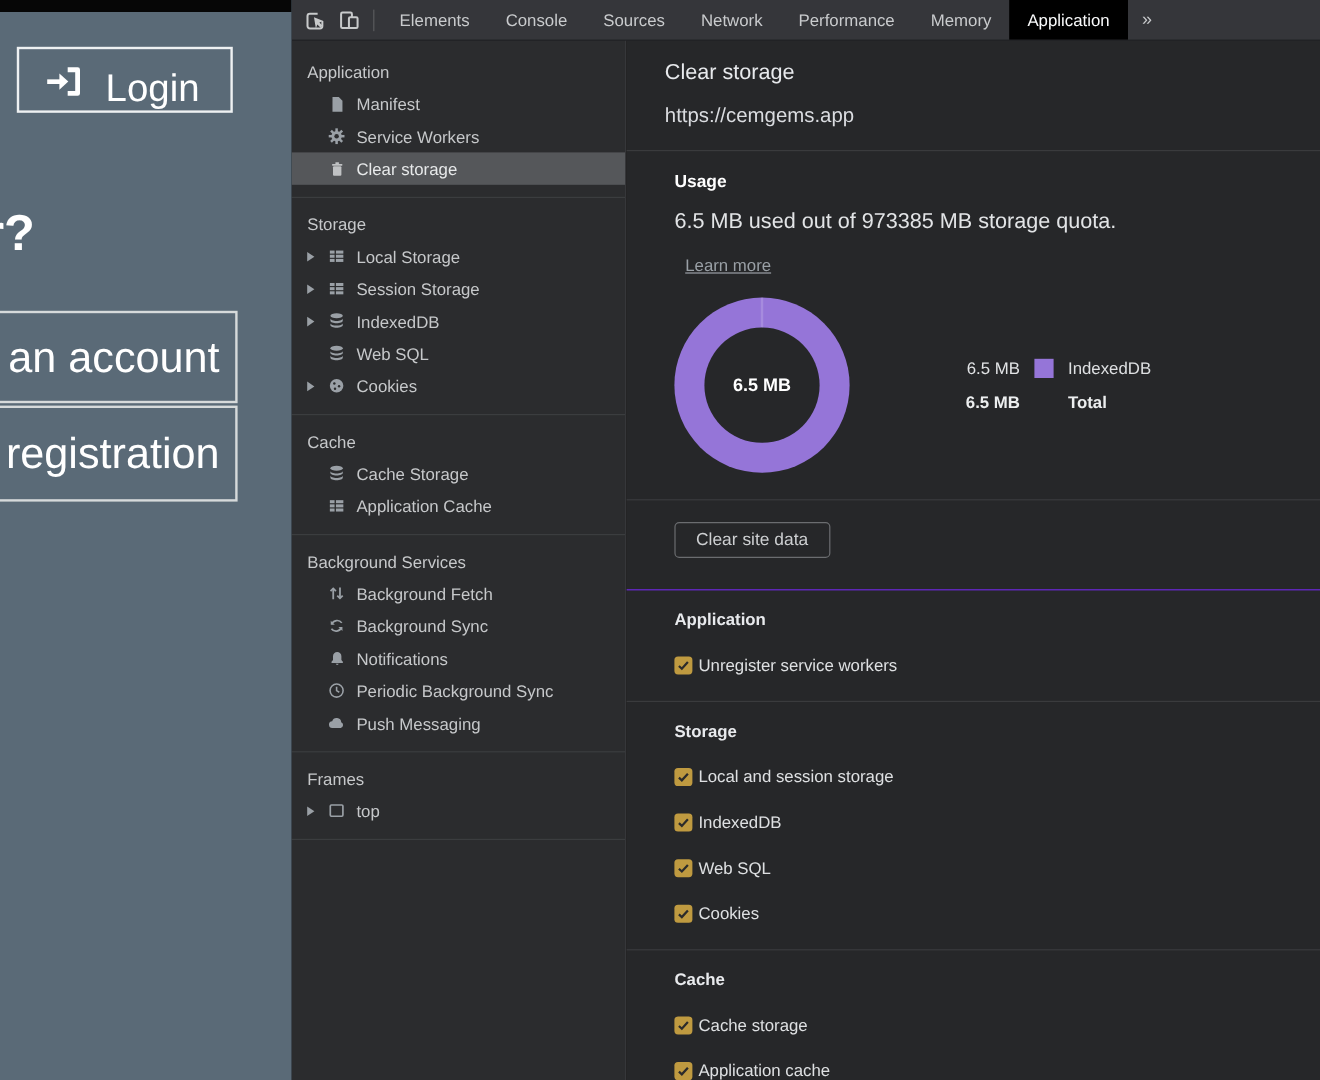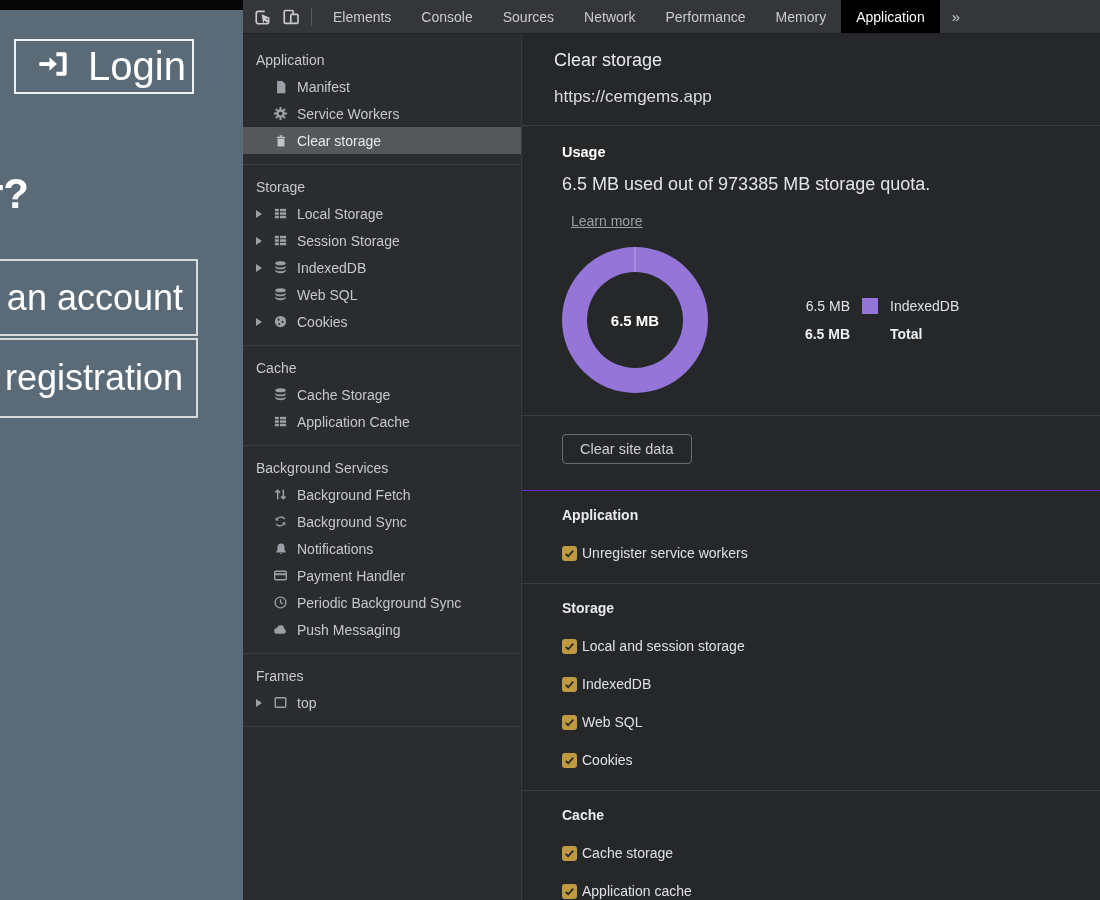--- a/index.html
+++ b/index.html
@@ -4,22 +4,22 @@
 <style>
   * { margin:0; padding:0; box-sizing:border-box; }
   html,body { width:1100px; height:900px; background:#000; }
   body { font-family:"Liberation Sans", sans-serif; }
   .screen { position:relative; width:1100px; height:900px; display:flex; overflow:hidden; }
 
   
   .page { position:relative; width:243px; height:900px; background:#5a6a77; overflow:hidden; flex:none; }
   .page-topbar { position:absolute; left:0; top:0; width:243px; height:10px; background:#060606; }
   .login-btn { position:absolute; left:14px; top:39px; width:180px; height:55px;
-    border:2px solid #eef1f2; background:transparent; display:flex; align-items:center;
-    gap:18px; padding-left:22px; color:#fff; font-size:40px; cursor:pointer; }
+    border:2px solid #eef1f2; background:transparent; display:flex; align-items:flex-end;
+    gap:18px; padding-left:22px; color:#fff; font-size:32px; cursor:pointer; }
   .question { position:absolute; left:-13px; top:170px; font-size:42px; font-weight:bold; color:#fff; white-space:nowrap; }
   .frag-btn { position:absolute; left:-70px; width:268px; border:2px solid #d6dadb; background:transparent;
     display:flex; align-items:center; justify-content:flex-end; padding-right:13px;
     color:#fff; font-size:36px; cursor:pointer; white-space:nowrap; }
   .frag-btn.b1 { top:259px; height:77px; }
   .frag-btn.b2 { top:338px; height:80px; }
 
   
   .devtools { width:888px; height:900px; display:flex; flex-direction:column; flex:none; }
   .tabbar { height:34px; background:#35363a; display:flex; align-items:stretch; flex:none;
@@ -342,30 +342,20 @@
                 <path d="M8 1.6a4 4 0 0 0-4 4v3.5L2.6 10.8v1.2h10.8v-1.2L12 9.1V5.6a4 4 0 0 0-4-4z" fill="#9aa0a6"></path>
                 <path d="M6.5 12.8a1.6 1.6 0 0 0 3 0z" fill="#9aa0a6"></path>
               </svg>
             </span>
             <span>Notifications</span>
           </div>
           <div class="side-row">
             <span class="tri-slot"></span>
             <span class="row-ico">
               <svg viewBox="0 0 16 16" width="15" height="15">
-                <rect x="1.8" y="3.4" width="12.4" height="9.2" rx="1.4" fill="none" stroke="#9aa0a6" stroke-width="1.5"></rect>
-                <rect x="1.8" y="5.6" width="12.4" height="2.1" fill="#9aa0a6"></rect>
-              </svg>
-            </span>
-            <span>Payment Handler</span>
-          </div>
-          <div class="side-row">
-            <span class="tri-slot"></span>
-            <span class="row-ico">
-              <svg viewBox="0 0 16 16" width="15" height="15">
                 <circle cx="8" cy="8" r="5.8" fill="none" stroke="#9aa0a6" stroke-width="1.4"></circle>
                 <path d="M8 4.6V8l2.4 1.5" fill="none" stroke="#9aa0a6" stroke-width="1.4"></path>
               </svg>
             </span>
             <span>Periodic Background Sync</span>
           </div>
           <div class="side-row">
             <span class="tri-slot"></span>
             <span class="row-ico">
               <svg viewBox="0 0 16 16" width="15" height="15">

